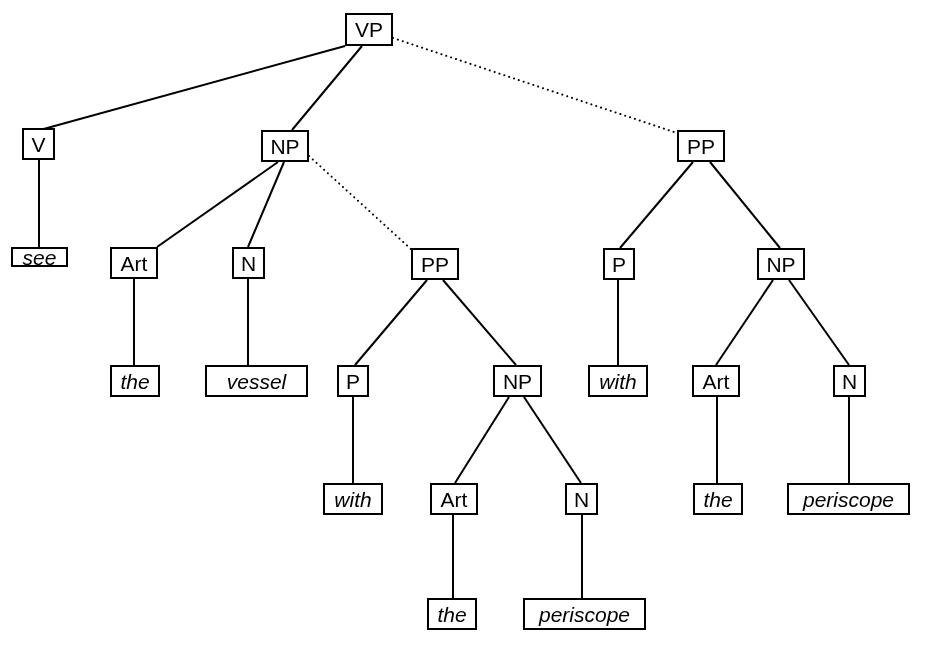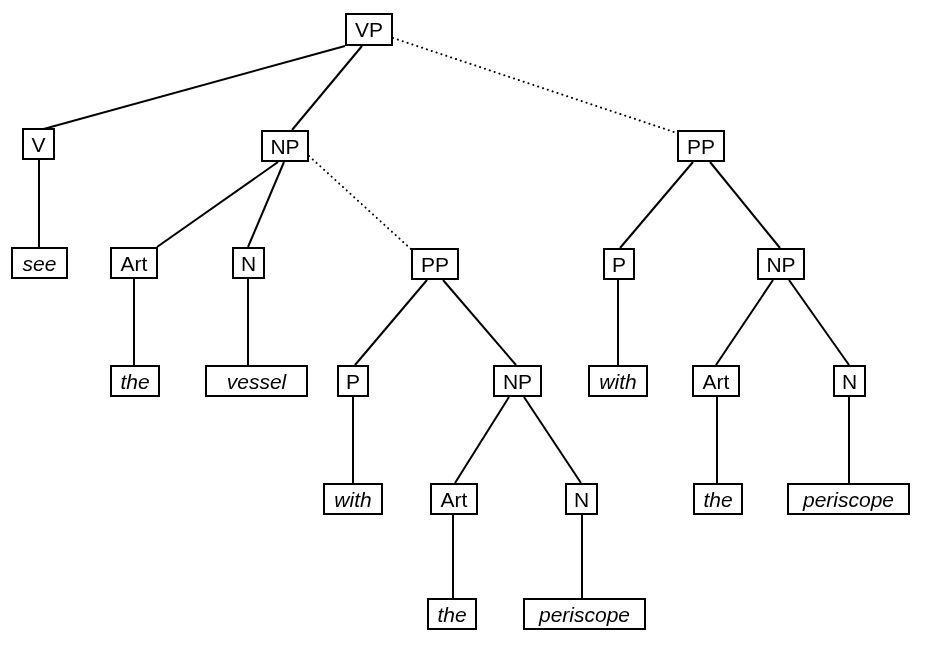--- a/index.html
+++ b/index.html
@@ -79,21 +79,21 @@
       </div>
       <div class="node-box" style="left: 22px; top: 128px; width: 33px; height: 32px;">
         <span class="node-label">V</span>
       </div>
       <div class="node-box" style="left: 261px; top: 130px; width: 48px; height: 32px;">
         <span class="node-label">NP</span>
       </div>
       <div class="node-box" style="left: 677px; top: 130px; width: 48px; height: 32px;">
         <span class="node-label">PP</span>
       </div>
-      <div class="node-box" style="left: 11px; top: 247px; width: 57px; height: 32px;">
+      <div class="node-box" style="left: 11px; top: 247px; width: 57px; height: 20px;">
         <span class="node-leaf">see</span>
       </div>
       <div class="node-box" style="left: 110px; top: 247px; width: 48px; height: 32px;">
         <span class="node-label">Art</span>
       </div>
       <div class="node-box" style="left: 232px; top: 247px; width: 33px; height: 32px;">
         <span class="node-label">N</span>
       </div>
       <div class="node-box" style="left: 411px; top: 248px; width: 48px; height: 32px;">
         <span class="node-label">PP</span>

